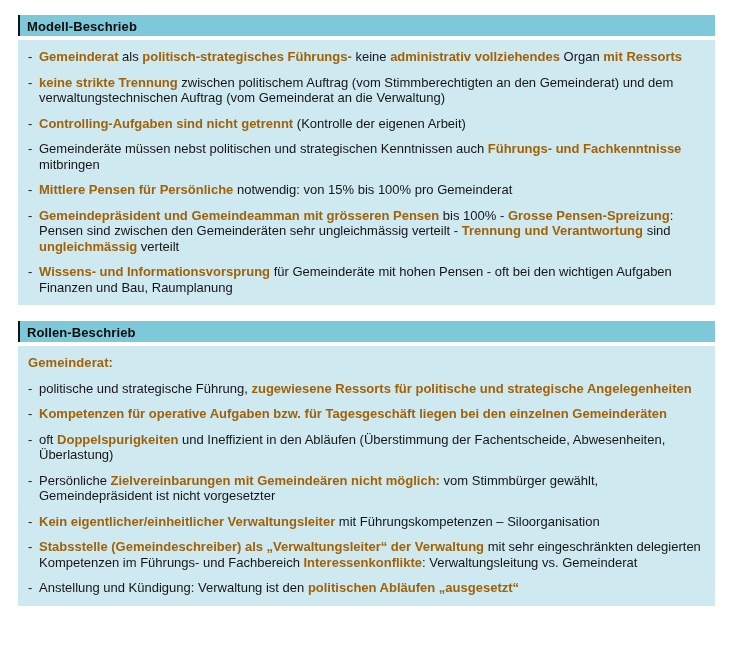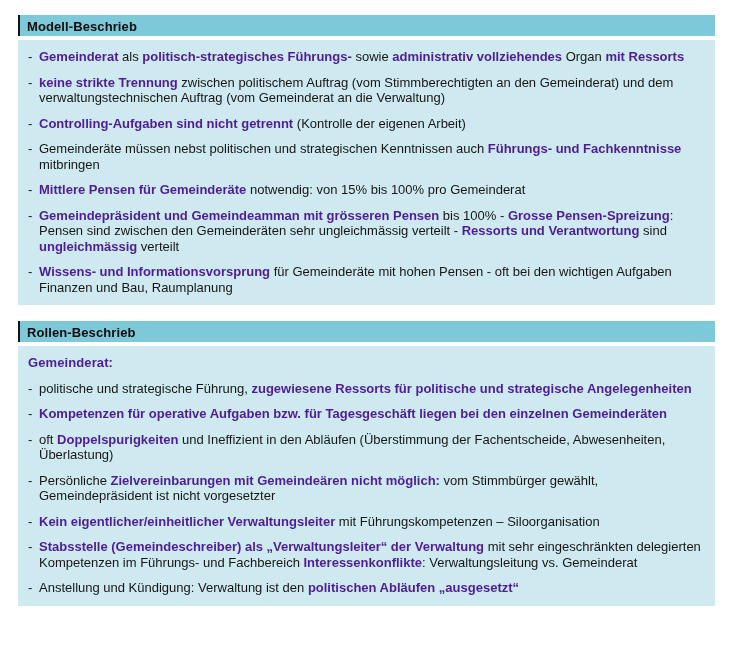--- a/index.html
+++ b/index.html
@@ -60,56 +60,56 @@
     flex: 0 0 11px;
     width: 11px;
   }
   .bullet .txt {
     flex: 1 1 auto;
   }
   .sub-heading .txt b {
     letter-spacing: 0.1px;
   }
   b {
-    color: #4c1d95;
+    color: #a16207;
   }
 </style>
 </head>
 <body>
 
 <div class="page">
 
   <section class="panel">
     <header class="panel-header">
       <span class="panel-title">Modell-Beschrieb</span>
     </header>
     <div class="panel-body">
         <div class="block bullet">
           <span class="dash">-</span>
-          <span class="txt"><b>Gemeinderat</b><span> als </span><b>politisch-strategisches Führungs-</b><span> sowie </span><b>administrativ vollziehendes</b><span> Organ </span><b>mit Ressorts</b></span>
+          <span class="txt"><b>Gemeinderat</b><span> als </span><b>politisch-strategisches Führungs-</b><span> keine </span><b>administrativ vollziehendes</b><span> Organ </span><b>mit Ressorts</b></span>
         </div>
         <div class="block bullet">
           <span class="dash">-</span>
           <span class="txt"><b>keine strikte Trennung</b><span> zwischen politischem Auftrag (vom Stimmberechtigten an den Gemeinderat) und dem verwaltungstechnischen Auftrag (vom Gemeinderat an die Verwaltung)</span></span>
         </div>
         <div class="block bullet">
           <span class="dash">-</span>
           <span class="txt"><b>Controlling-Aufgaben sind nicht getrennt</b><span> (Kontrolle der eigenen Arbeit)</span></span>
         </div>
         <div class="block bullet">
           <span class="dash">-</span>
           <span class="txt"><span>Gemeinderäte müssen nebst politischen und strategischen Kenntnissen auch </span><b>Führungs- und Fachkenntnisse</b><span> mitbringen</span></span>
         </div>
         <div class="block bullet">
           <span class="dash">-</span>
-          <span class="txt"><b>Mittlere Pensen für Gemeinderäte</b><span> notwendig: von 15% bis 100% pro Gemeinderat</span></span>
+          <span class="txt"><b>Mittlere Pensen für Persönliche</b><span> notwendig: von 15% bis 100% pro Gemeinderat</span></span>
         </div>
         <div class="block bullet">
           <span class="dash">-</span>
-          <span class="txt"><b>Gemeindepräsident und Gemeindeamman mit grösseren Pensen</b><span> bis 100% - </span><b>Grosse Pensen-Spreizung</b><span>: Pensen sind zwischen den Gemeinderäten sehr ungleichmässig verteilt - </span><b>Ressorts und Verantwortung</b><span> sind </span><b>ungleichmässig</b><span> verteilt</span></span>
+          <span class="txt"><b>Gemeindepräsident und Gemeindeamman mit grösseren Pensen</b><span> bis 100% - </span><b>Grosse Pensen-Spreizung</b><span>: Pensen sind zwischen den Gemeinderäten sehr ungleichmässig verteilt - </span><b>Trennung und Verantwortung</b><span> sind </span><b>ungleichmässig</b><span> verteilt</span></span>
         </div>
         <div class="block bullet">
           <span class="dash">-</span>
           <span class="txt"><b>Wissens- und Informationsvorsprung</b><span> für Gemeinderäte mit hohen Pensen - oft bei den wichtigen Aufgaben Finanzen und Bau, Raumplanung</span></span>
         </div>
       </div>
   </section>
 
   <section class="panel">
     <header class="panel-header">

